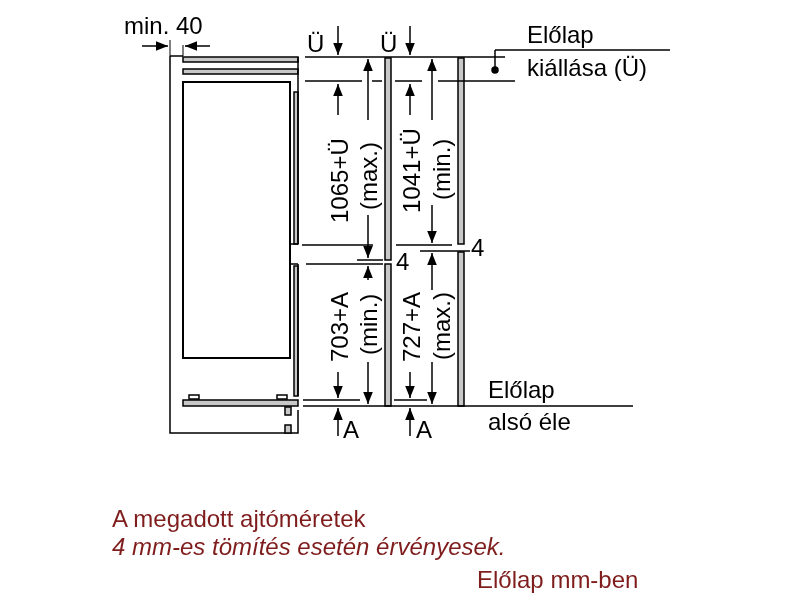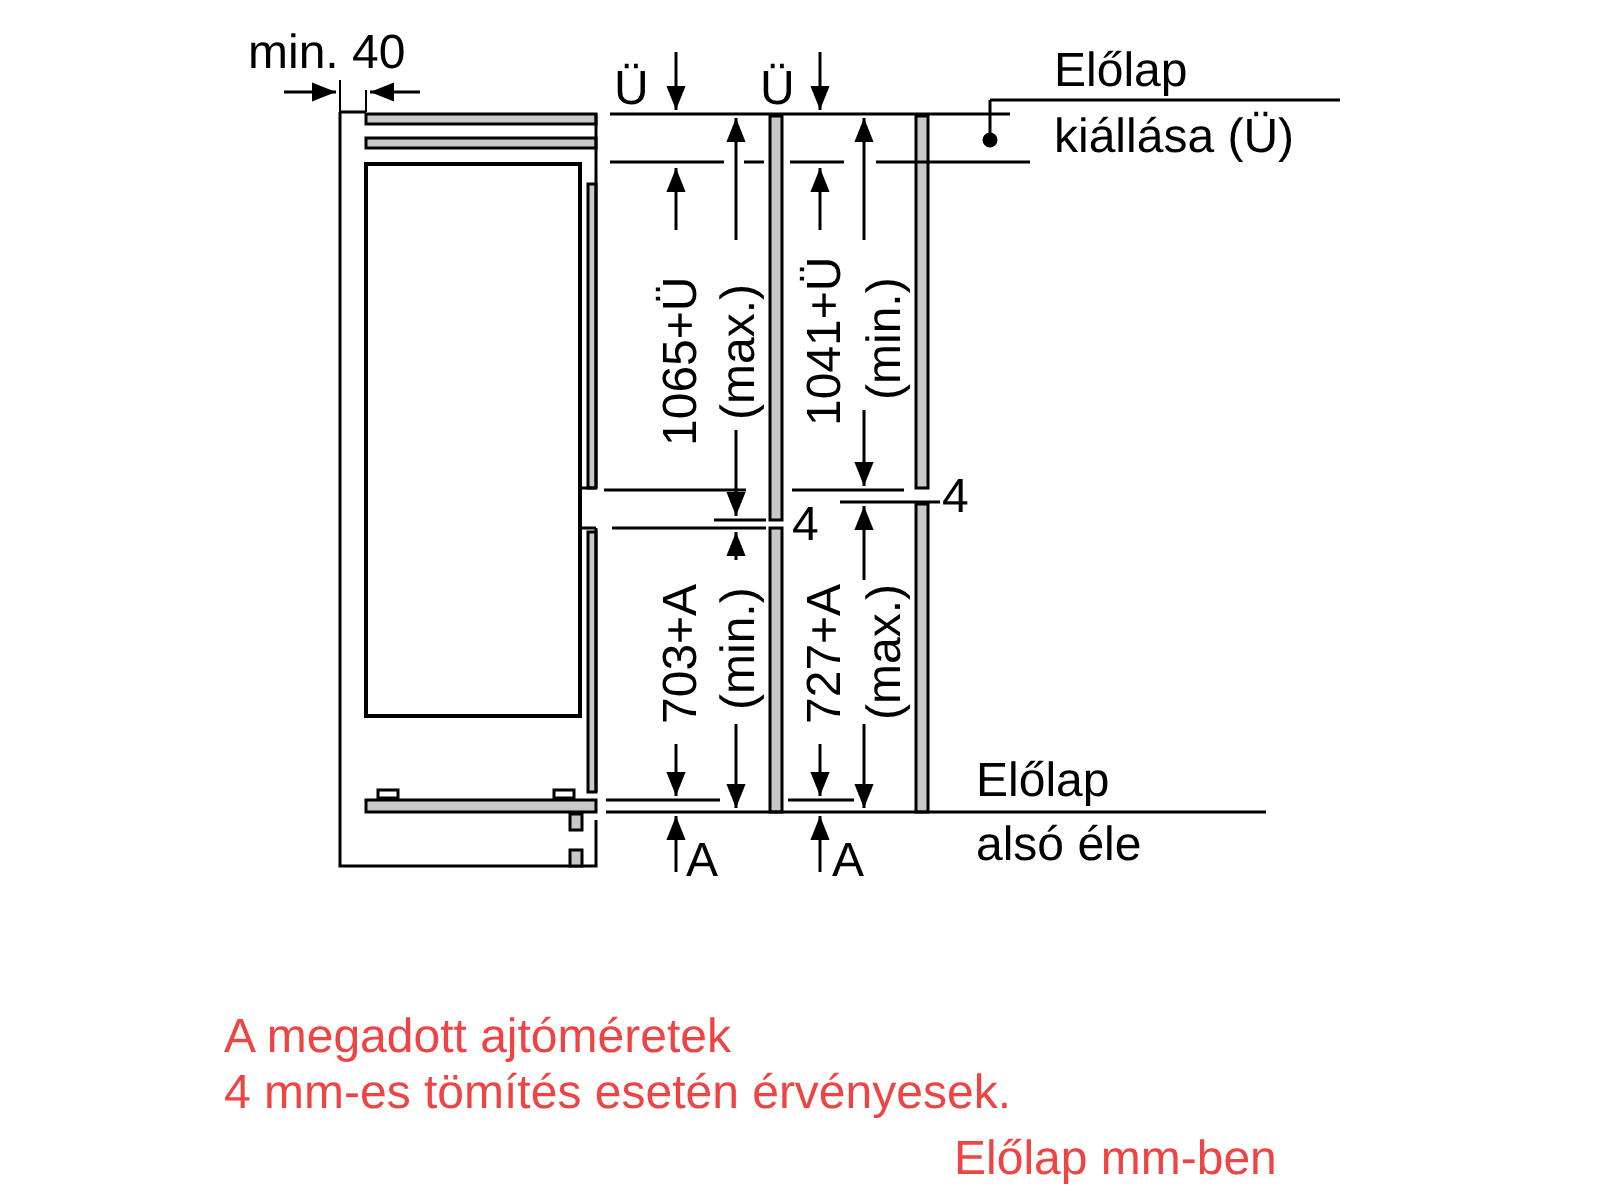--- a/index.html
+++ b/index.html
@@ -1,21 +1,21 @@
 <!DOCTYPE html>
 <html><head>
   <meta charset="utf-8">
   <style>
     html, body { margin: 0; padding: 0; background: #ffffff; }
     body { width: 800px; height: 600px; position: relative; overflow: hidden;
            font-family: "Liberation Sans", sans-serif; color: #000; }
     svg { position: absolute; left: 0; top: 0; }
     .lbl { font-family: "Liberation Sans", sans-serif; fill: #000; }
     .note { position: absolute; font-family: "Liberation Sans", sans-serif;
-            font-size: 24px; line-height: 28px; color: #ef4444; white-space: nowrap; }
+            font-size: 24px; line-height: 28px; color: #7f1d1d; white-space: nowrap; }
   </style>
 </head>
 <body>
 
 <svg width="800" height="600" viewBox="0 0 800 600">
   <defs>
     <marker id="ah" viewBox="0 0 10 10" refX="10" refY="5" markerWidth="8" markerHeight="8" orient="auto-start-reverse">
       <path d="M0,1 L10,5 L0,9 z" fill="#000"></path>
     </marker>
   </defs>
@@ -136,14 +136,14 @@
   <text class="lbl" font-size="24" transform="translate(420,362) rotate(-90)">727+A</text>
   <text class="lbl" font-size="24" transform="translate(450,360) rotate(-90)">(max.)</text>
 
   <text class="lbl" x="343" y="438" font-size="24">A</text>
   <text class="lbl" x="416" y="438" font-size="24">A</text>
   <text class="lbl" x="488" y="398" font-size="24">Előlap</text>
   <text class="lbl" x="488" y="430" font-size="24">alsó éle</text>
 </svg>
 
 <div class="note" style="left:112px; top:505px;">A megadott ajtóméretek</div>
-<div class="note" style="left:112px; top:533px;">4 mm-es tömítés esetén érvényesek.</div>
+<div class="note" style="left:112px; top:533px;font-style:italic;">4 mm-es tömítés esetén érvényesek.</div>
 <div class="note" style="left:477px; top:566px;">Előlap mm-ben</div>
 
 </body></html>

